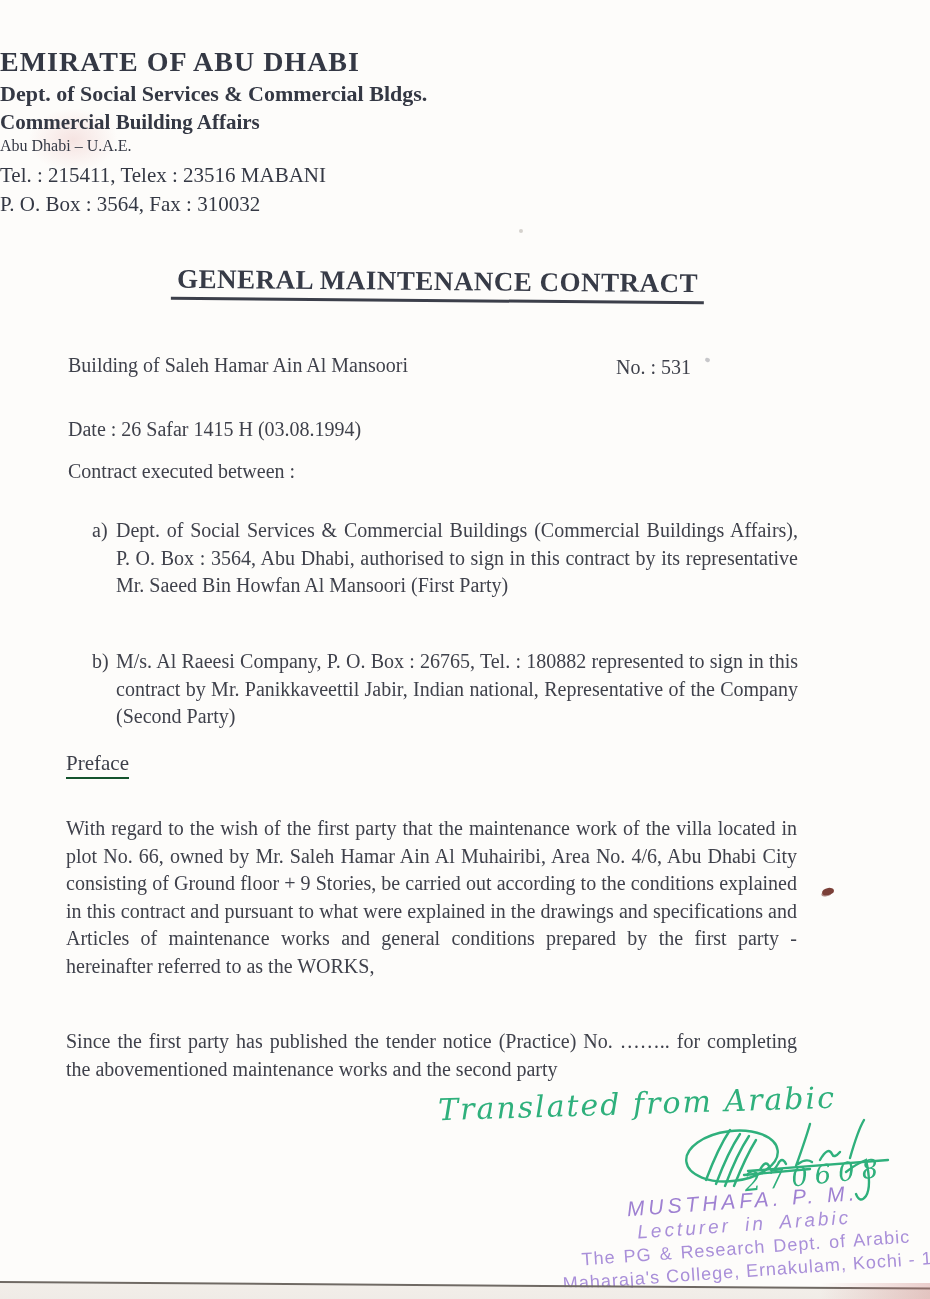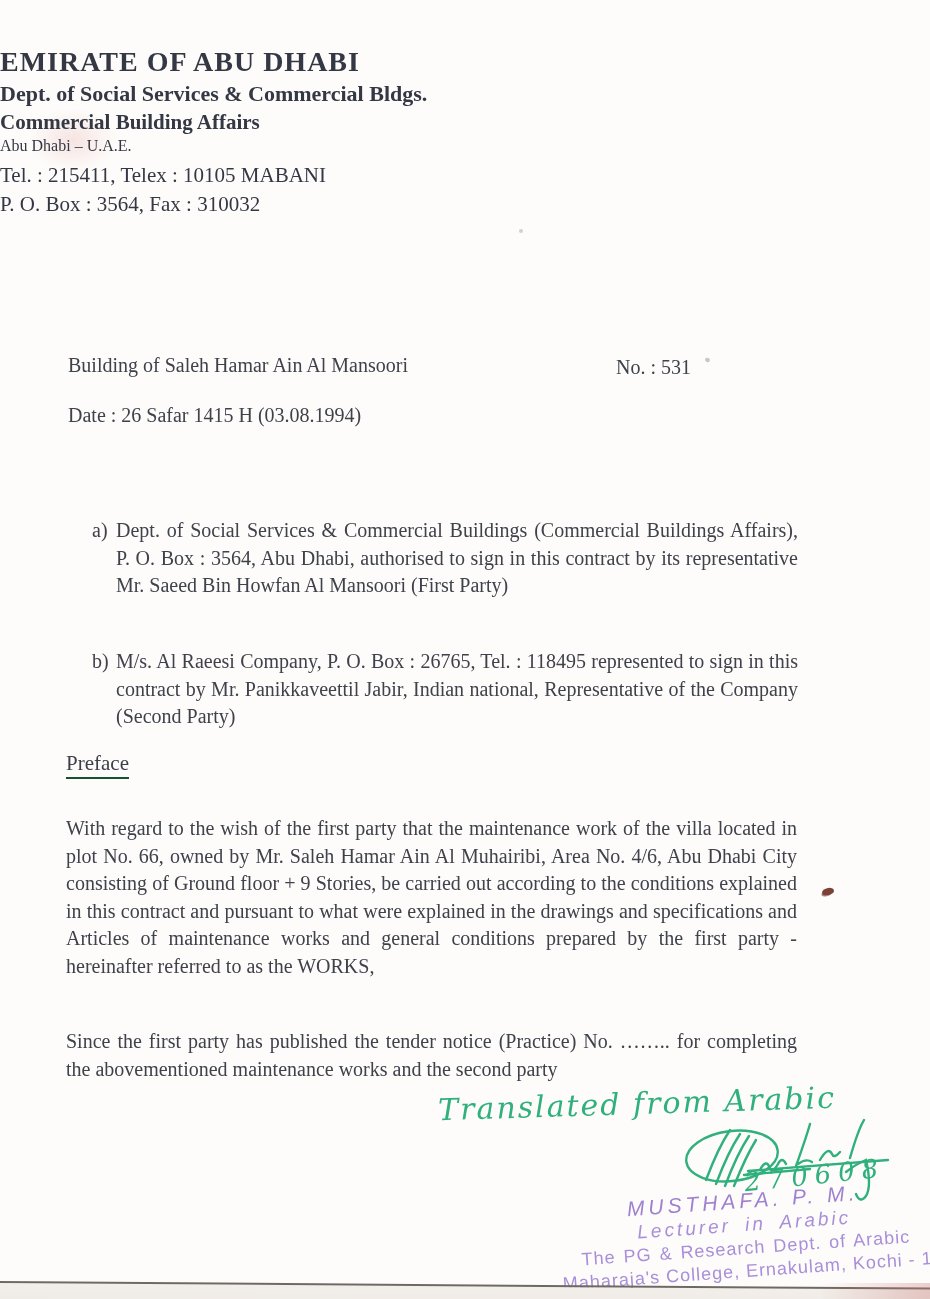--- a/index.html
+++ b/index.html
@@ -54,21 +54,21 @@
   .doc-title {
     display:inline-block; font-size:27px; font-weight:bold; letter-spacing:.5px;
     color:#373b47; border-bottom:3px solid #3c3f4a; padding:0 6px 2px 6px;
     transform:rotate(0.5deg);
   }
 
   .body-text { font-size:20px; line-height:27.5px; color:#3f414b; }
 
   .building-line { position:absolute; left:68px; top:352px; }
   .contract-no   { position:absolute; left:616px; top:354px; }
-  .date-line     { position:absolute; left:68px; top:402px; }
+  .date-line     { position:absolute; left:68px; top:416px; }
   .parties-intro { position:absolute; left:68px; top:458px; }
 
   .list-item-a { position:absolute; left:92px; top:517px; width:706px; }
   .list-item-b { position:absolute; left:92px; top:648px; width:706px; }
   .list-marker { position:absolute; left:0; top:0; }
   .list-text   { margin-left:24px; text-align:justify; }
 
   .preface-head {
     position:absolute; left:66px; top:751px; font-size:21px;
     border-bottom:2px solid #14532d; padding-bottom:1px;
@@ -107,40 +107,44 @@
 
 <div class="page">
 
   <div class="smudge-topleft"></div>
 
   <div class="letterhead">
     <div class="lh1">EMIRATE OF ABU DHABI</div>
     <div class="lh2">Dept. of Social Services &amp; Commercial Bldgs.</div>
     <div class="lh3">Commercial Building Affairs</div>
     <div class="lh4">Abu Dhabi – U.A.E.</div>
-    <div class="lh5">Tel. : 215411, Telex : 10105 MABANI</div>
+    <div class="lh5">Tel. : 215411, Telex : 23516 MABANI</div>
     <div class="lh6">P. O. Box : 3564, Fax : 310032</div>
   </div>
 
+  <div class="doc-title-wrap">
+    <span class="doc-title">GENERAL MAINTENANCE CONTRACT</span>
+  </div>
 
   <div class="body-text building-line">Building of Saleh Hamar Ain Al Mansoori</div>
   <div class="body-text contract-no">No. : 531</div>
   <div class="scan-speck-1"></div>
   <div class="scan-speck-2"></div>
   <div class="body-text date-line">Date : 26 Safar 1415 H (03.08.1994)</div>
 
+  <div class="body-text parties-intro">Contract executed between :</div>
 
   <div class="body-text list-item-a">
     <span class="list-marker">a)</span>
     <div class="list-text">Dept. of Social Services &amp; Commercial Buildings (Commercial Buildings Affairs), P. O. Box : 3564, Abu Dhabi, authorised to sign in this contract by its representative Mr. Saeed Bin Howfan Al Mansoori (First Party)</div>
   </div>
 
   <div class="body-text list-item-b">
     <span class="list-marker">b)</span>
-    <div class="list-text">M/s. Al Raeesi Company, P. O. Box : 26765, Tel. : 118495 represented to sign in this contract by Mr. Panikkaveettil Jabir, Indian national, Representative of the Company (Second Party)</div>
+    <div class="list-text">M/s. Al Raeesi Company, P. O. Box : 26765, Tel. : 180882 represented to sign in this contract by Mr. Panikkaveettil Jabir, Indian national, Representative of the Company (Second Party)</div>
   </div>
 
   <div class="preface-head">Preface</div>
   <div class="body-text para1">With regard to the wish of the first party that the maintenance work of the villa located in plot No. 66, owned by Mr. Saleh Hamar Ain Al Muhairibi, Area No. 4/6, Abu Dhabi City consisting of Ground floor + 9 Stories, be carried out according to the conditions explained in this contract and pursuant to what were explained in the drawings and specifications and Articles of maintenance works and general conditions prepared by the first party - hereinafter referred to as the WORKS,</div>
   <div class="body-text para2">Since the first party has published the tender notice (Practice) No. …….. for completing the abovementioned maintenance works and the second party</div>
 
   <div class="red-dot"></div>
 
   <div class="hw-note">Translated from Arabic</div>
 

